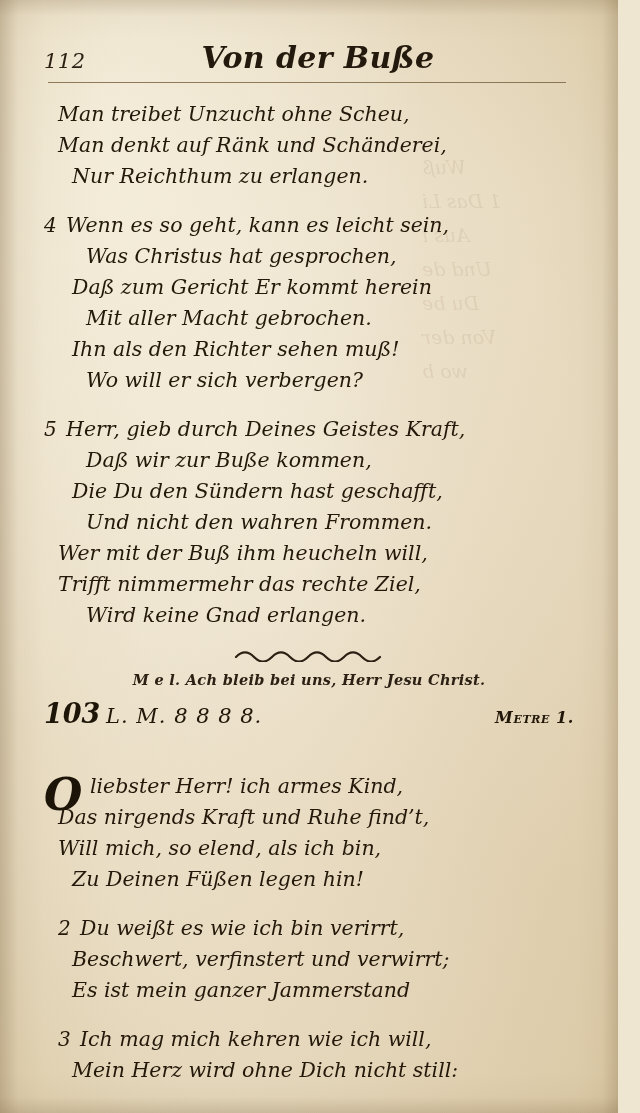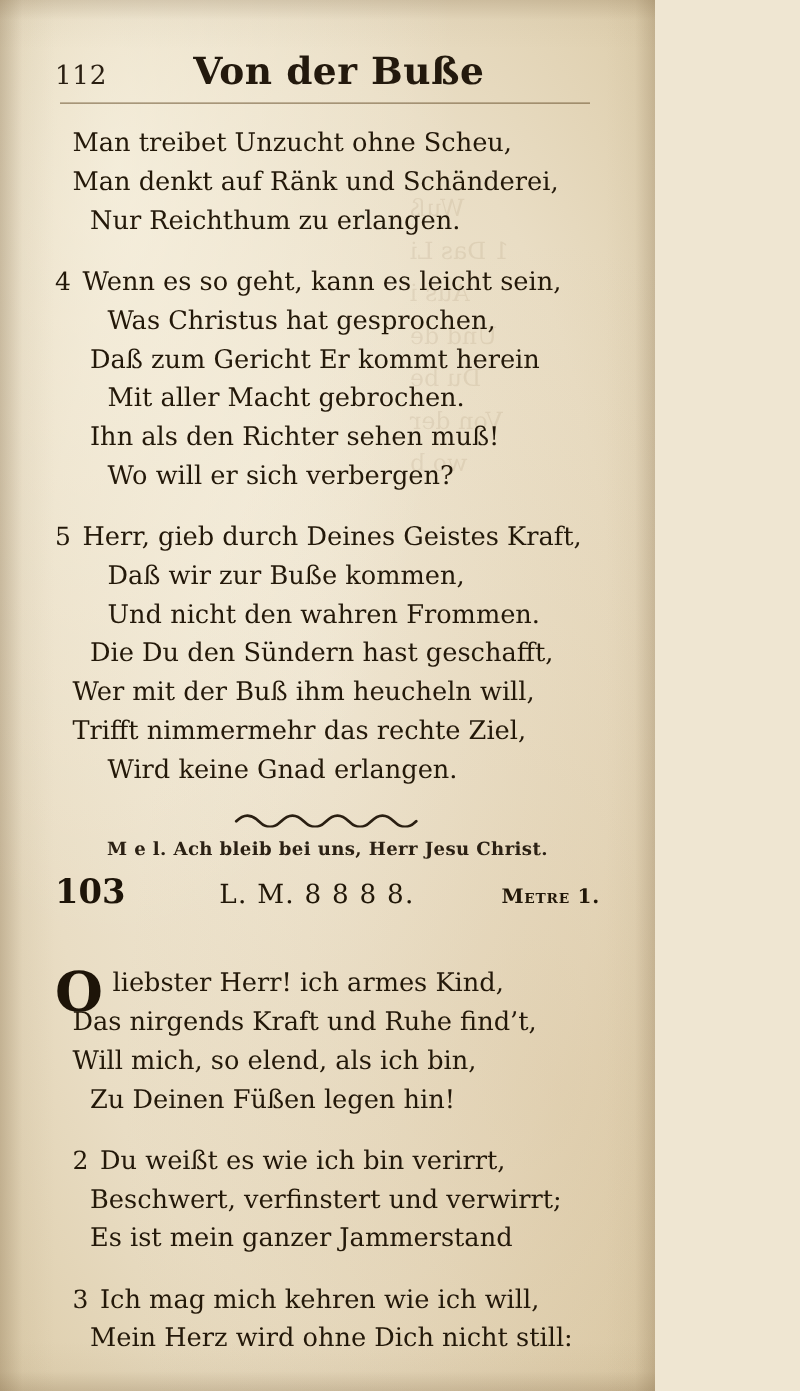--- a/index.html
+++ b/index.html
@@ -9,27 +9,28 @@
   body {
     width: 640px;
     height: 1113px;
     background: #efe6d2;
     font-family: "DejaVu Serif", serif;
     overflow: hidden;
   }
   
   .page {
     position: relative;
-    width: 524px;
+    width: 618px;
     height: 1113px;
     background:
       radial-gradient(ellipse at 18% 12%, rgba(255,252,240,0.55) 0%, rgba(255,252,240,0) 45%),
       radial-gradient(ellipse at 85% 78%, rgba(205,178,133,0.30) 0%, rgba(205,178,133,0) 55%),
       radial-gradient(ellipse at 50% 50%, #f2ead8 0%, #e9ddc4 62%, #ddcdab 100%);
     box-sizing: border-box;
+    font-style: italic;
   }
   .page::after {
     content: "";
     position: absolute;
     inset: 0;
     pointer-events: none;
     background:
       linear-gradient(90deg, rgba(120,95,60,0.30) 0px, rgba(120,95,60,0.05) 18px, rgba(120,95,60,0) 44px),
       linear-gradient(270deg, rgba(120,95,60,0.26) 0px, rgba(120,95,60,0.04) 16px, rgba(120,95,60,0) 40px),
       linear-gradient(180deg, rgba(120,95,60,0.22) 0px, rgba(120,95,60,0.03) 16px, rgba(120,95,60,0) 40px),
@@ -139,21 +140,20 @@
     margin-bottom: 6px;
   }
   .hymn-no {
     font-size: 27px;
     font-weight: 700;
     width: 92px;
     color: #1e1509;
   }
   .meter-mid {
     flex: 1;
-    text-align: center;
     font-size: 21px;
     letter-spacing: 1px;
     color: #211708;
     margin-left: -30px;
   }
   .meter-right {
     font-size: 16px;
     letter-spacing: 0.6px;
     color: #211708;
     text-transform: none;
@@ -219,22 +219,22 @@
         <div class="line ind3">Mit aller Macht gebrochen.</div>
         <div class="line ind2">Ihn als den Richter sehen muß!</div>
         <div class="line ind3">Wo will er sich verbergen?</div>
       </div>
 
       <div class="stanza-gap"></div>
 
       <div class="verse">
         <div class="line ind0"><span class="vnum">5</span><span>Herr, gieb durch Deines Geistes Kraft,</span></div>
         <div class="line ind3">Daß wir zur Buße kommen,</div>
+        <div class="line ind2">Die Du den Sündern hast geschafft,</div>
         <div class="line ind3">Und nicht den wahren Frommen.</div>
-        <div class="line ind2">Die Du den Sündern hast geschafft,</div>
         <div class="line ind1">Wer mit der Buß ihm heucheln will,</div>
         <div class="line ind1">Trifft nimmermehr das rechte Ziel,</div>
         <div class="line ind3">Wird keine Gnad erlangen.</div>
       </div>
     </div>
 
     <div class="squiggle">
       <svg width="150" height="14" viewBox="0 0 150 14">
         <path d="M2 9 Q 11 0 20 9 T 38 9 T 56 9 T 74 9 T 92 9 T 110 9 T 128 9 T 146 9" fill="none" stroke="#2a1f12" stroke-width="2.2" stroke-linecap="round"></path>
       </svg>

